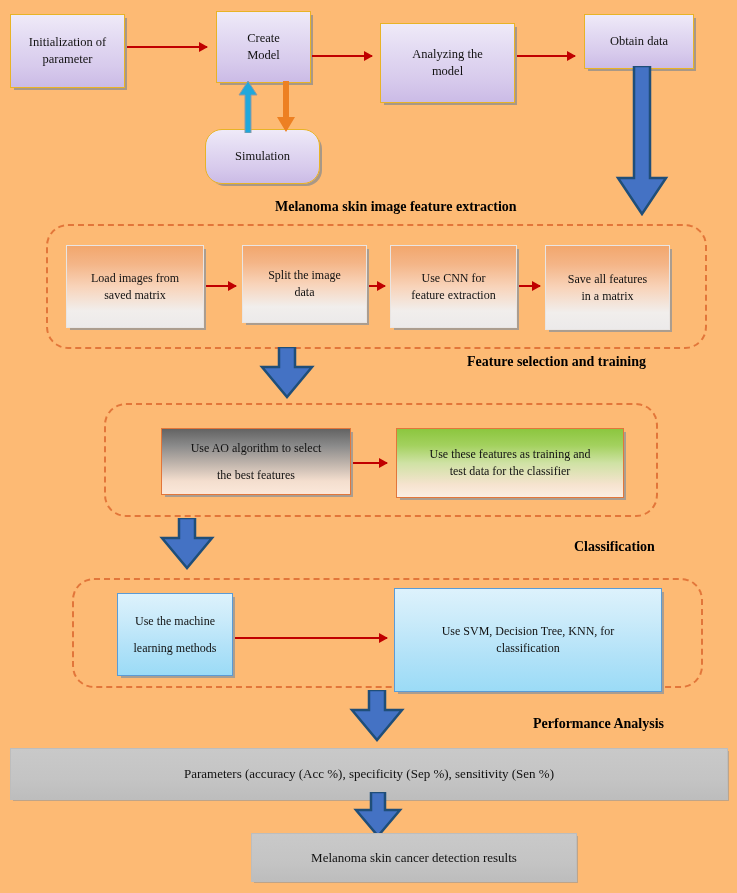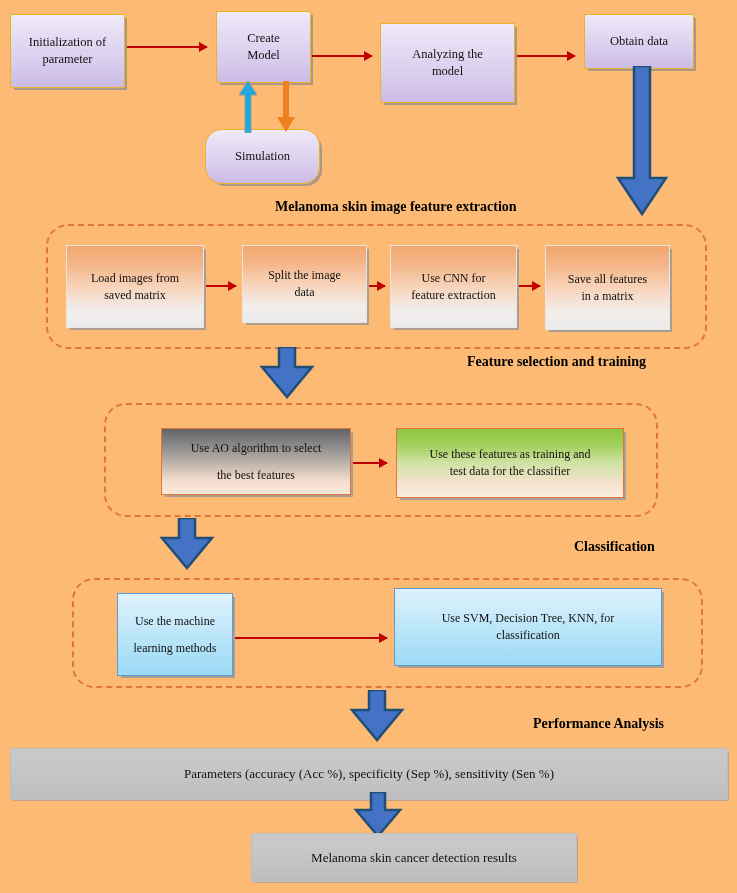--- a/index.html
+++ b/index.html
@@ -215,21 +215,21 @@
     </svg>
   </div>
 
   <div class="section-heading" style="left:574px; top:539px;">Classification</div>
 
   <div class="group-dashed" style="left:72px; top:578px; width:631px; height:110px;"></div>
 
   <div class="node box-blue two-line" style="left:117px; top:593px; width:116px; height:83px;">Use the machine
 learning methods</div>
 
-  <div class="node box-blue" style="left:394px; top:588px; width:268px; height:78px;">Use SVM, Decision Tree, KNN, for
+  <div class="node box-blue" style="left:394px; top:588px; width:268px; height:104px;">Use SVM, Decision Tree, KNN, for
 classification</div>
 
   <div class="red-arrow" style="left:235px; top:637px; width:152px;"></div>
 
   <div class="blue-arrow" style="left:348px; top:690px;">
     <svg width="58" height="52" viewBox="0 0 58 52">
       <polygon points="21,0 37,0 37,20 54,20 29,50 4,20 21,20" fill="#4472C4" stroke="#1F4E79" stroke-width="2.5"></polygon>
     </svg>
   </div>
 

